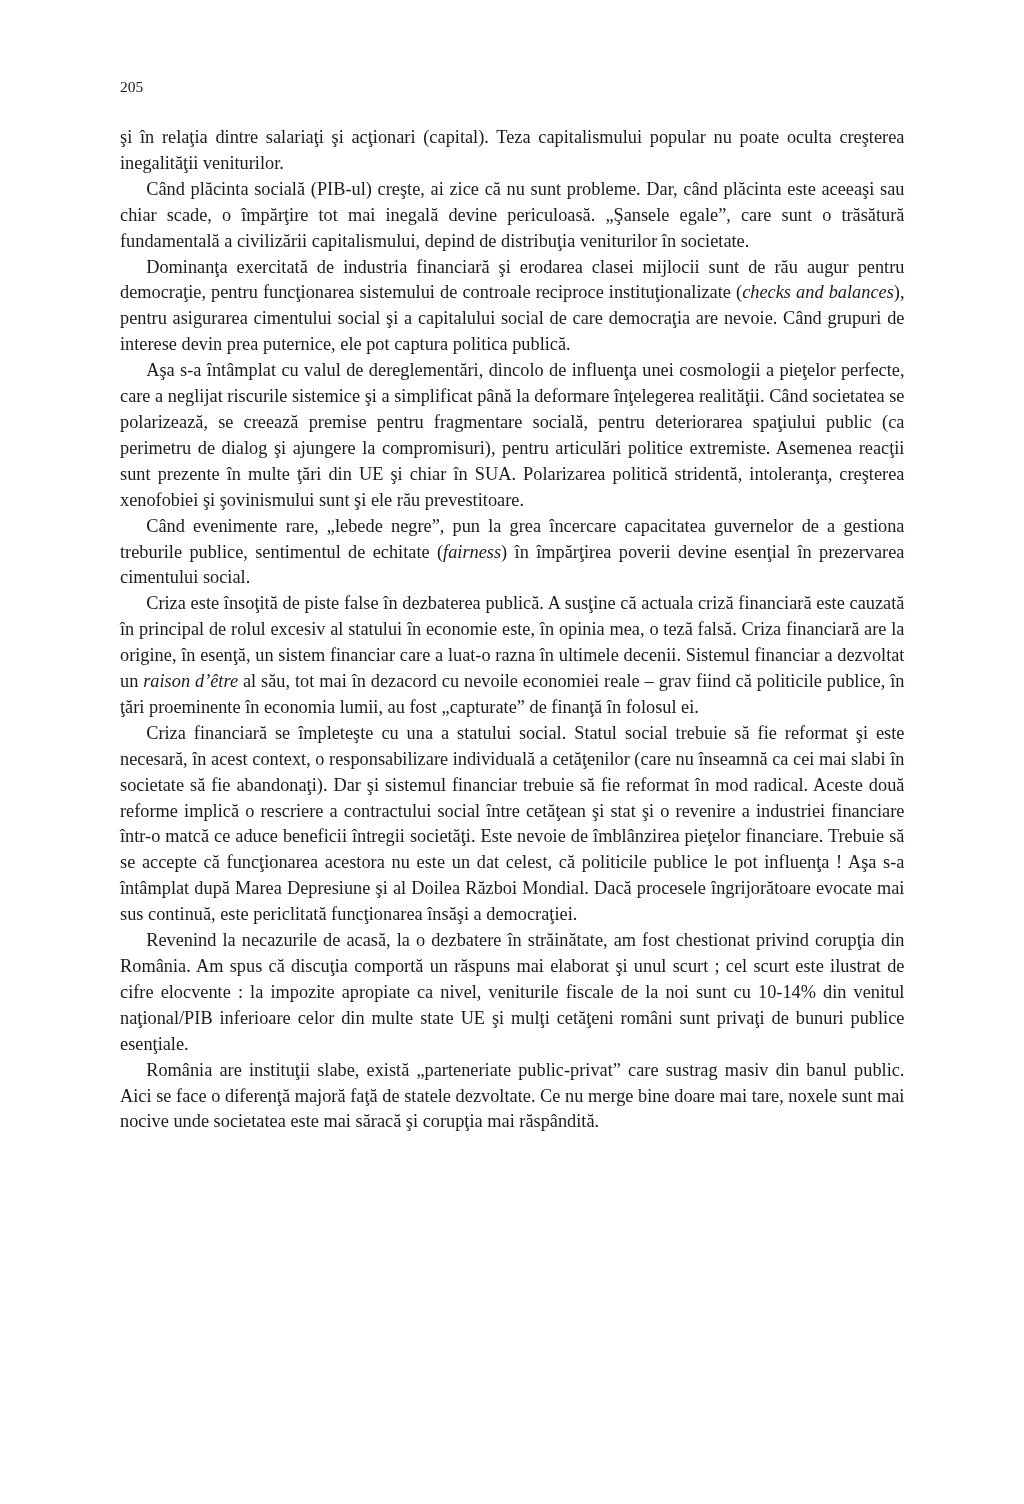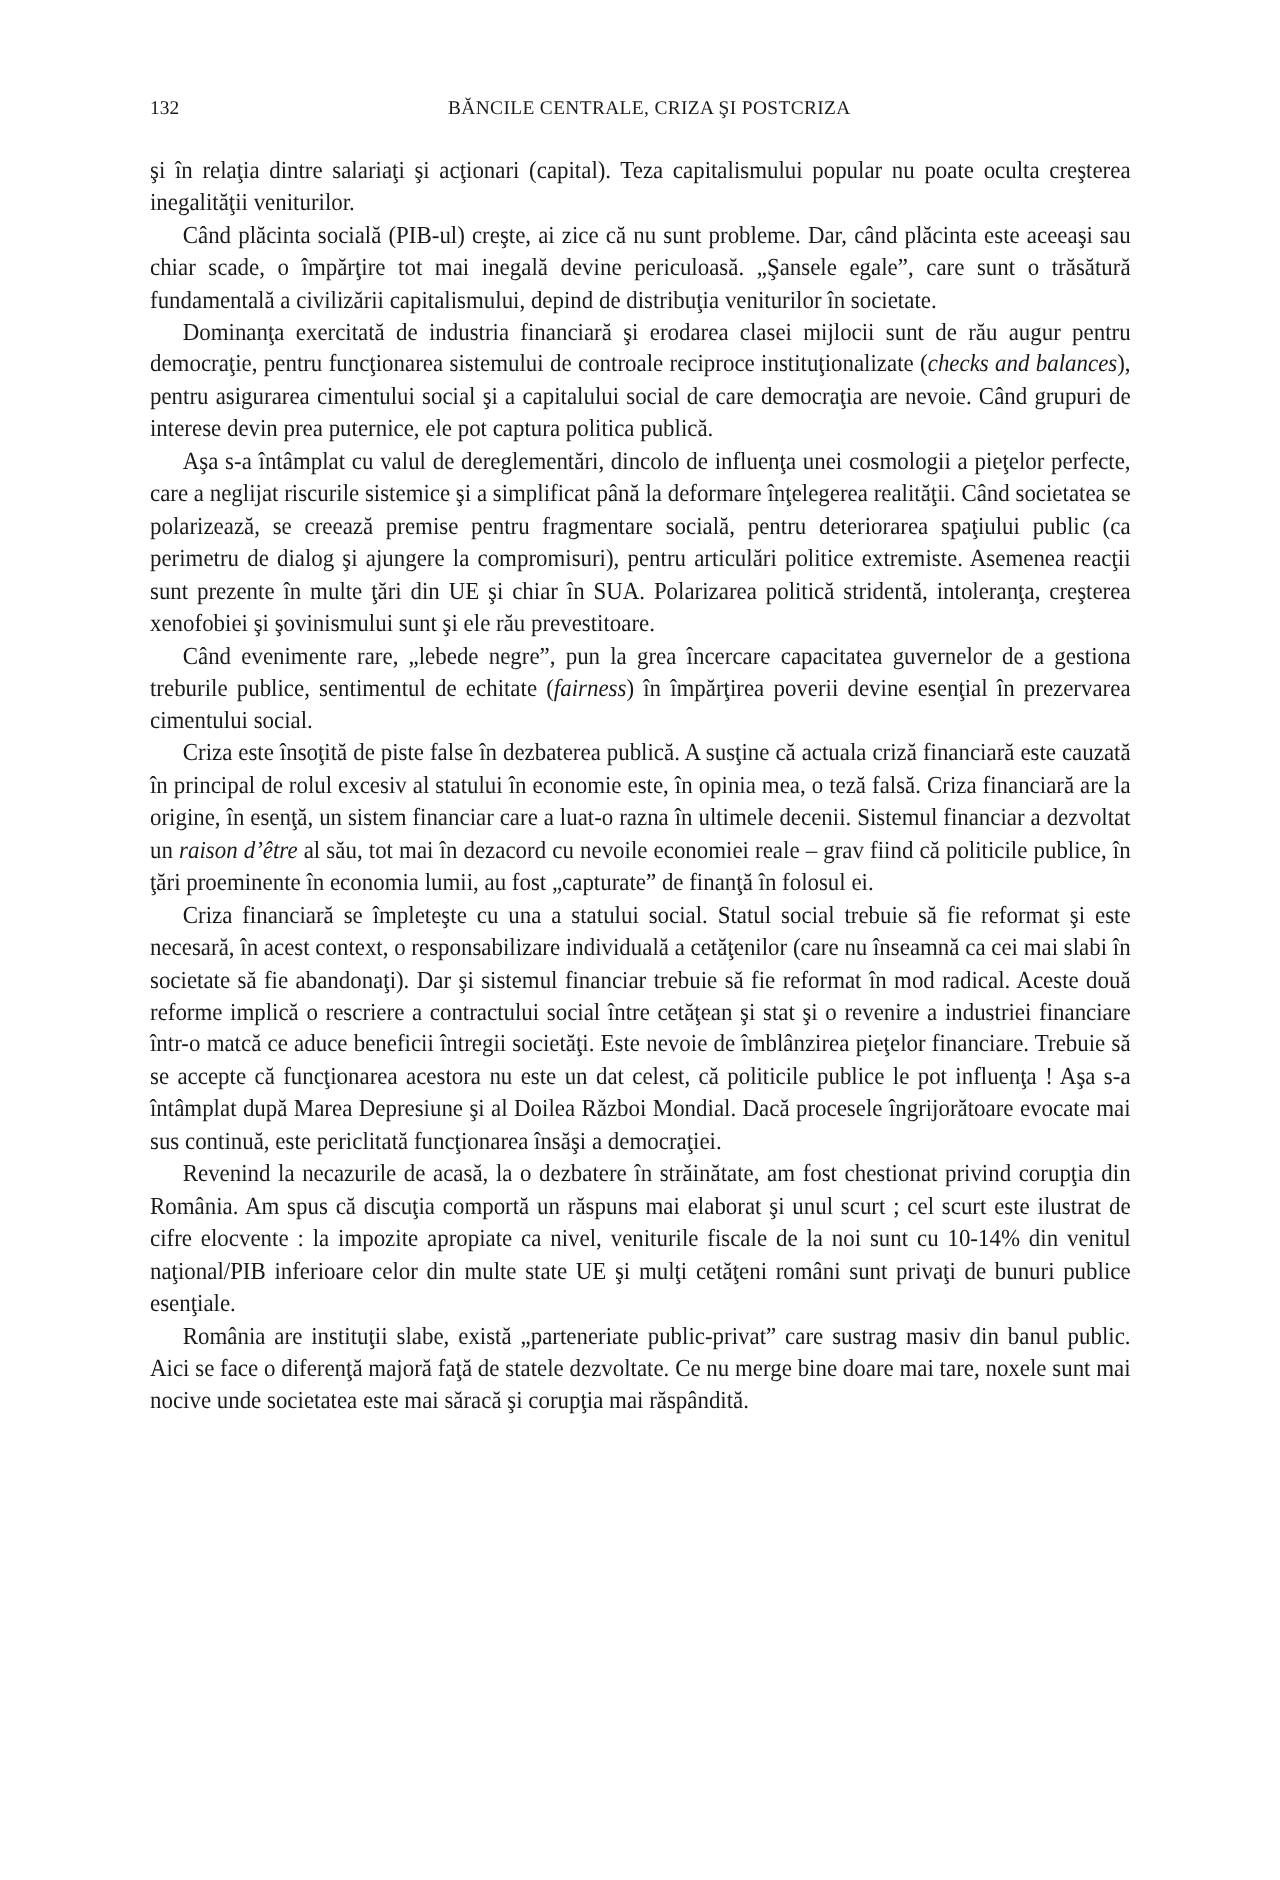--- a/index.html
+++ b/index.html
@@ -25,22 +25,21 @@
     }
     .body-text p { margin: 0; text-indent: 0; }
     .body-text p.indent { text-indent: 28px; }
     .body-text em { font-style: italic; }
   </style>
 </head>
 <body>
 
 <div class="page">
   <div class="running-head">
-    <span class="page-number">132</span>
-    <span class="running-title">BĂNCILE CENTRALE, CRIZA ŞI POSTCRIZA</span>
+    <span class="page-number">205</span>
   </div>
   <div class="body-text" id="body-text">
       <p><span>şi în relaţia dintre salariaţi şi acţionari (capital). Teza capitalismului popular nu poate oculta creşterea inegalităţii veniturilor.</span></p>
       <p class="indent"><span>Când plăcinta socială (PIB-ul) creşte, ai zice că nu sunt probleme. Dar, când plăcinta este aceeaşi sau chiar scade, o împărţire tot mai inegală devine periculoasă. „Şansele egale”, care sunt o trăsătură fundamentală a civilizării capitalismului, depind de distribuţia veniturilor în societate.</span></p>
       <p class="indent"><span>Dominanţa exercitată de industria financiară şi erodarea clasei mijlocii sunt de rău augur pentru democraţie, pentru funcţionarea sistemului de controale reciproce instituţionalizate (</span><em>checks and balances</em><span>), pentru asigurarea cimentului social şi a capitalului social de care democraţia are nevoie. Când grupuri de interese devin prea puternice, ele pot captura politica publică.</span></p>
       <p class="indent"><span>Aşa s-a întâmplat cu valul de dereglementări, dincolo de influenţa unei cosmologii a pieţelor perfecte, care a neglijat riscurile sistemice şi a simplificat până la deformare înţelegerea realităţii. Când societatea se polarizează, se creează premise pentru fragmentare socială, pentru deteriorarea spaţiului public (ca perimetru de dialog şi ajungere la compromisuri), pentru articulări politice extremiste. Asemenea reacţii sunt prezente în multe ţări din UE şi chiar în SUA. Polarizarea politică stridentă, intoleranţa, creşterea xenofobiei şi şovinismului sunt şi ele rău prevestitoare.</span></p>
       <p class="indent"><span>Când evenimente rare, „lebede negre”, pun la grea încercare capacitatea guvernelor de a gestiona treburile publice, sentimentul de echitate (</span><em>fairness</em><span>) în împărţirea poverii devine esenţial în prezervarea cimentului social.</span></p>
       <p class="indent"><span>Criza este însoţită de piste false în dezbaterea publică. A susţine că actuala criză financiară este cauzată în principal de rolul excesiv al statului în economie este, în opinia mea, o teză falsă. Criza financiară are la origine, în esenţă, un sistem financiar care a luat-o razna în ultimele decenii. Sistemul financiar a dezvoltat un </span><em>raison d’être</em><span> al său, tot mai în dezacord cu nevoile economiei reale – grav fiind că politicile publice, în ţări proeminente în economia lumii, au fost „capturate” de finanţă în folosul ei.</span></p>
       <p class="indent"><span>Criza financiară se împleteşte cu una a statului social. Statul social trebuie să fie reformat şi este necesară, în acest context, o responsabilizare individuală a cetăţenilor (care nu înseamnă ca cei mai slabi în societate să fie abandonaţi). Dar şi sistemul financiar trebuie să fie reformat în mod radical. Aceste două reforme implică o rescriere a contractului social între cetăţean şi stat şi o revenire a industriei financiare într-o matcă ce aduce beneficii întregii societăţi. Este nevoie de îmblânzirea pieţelor financiare. Trebuie să se accepte că funcţionarea acestora nu este un dat celest, că politicile publice le pot influenţa ! Aşa s-a întâmplat după Marea Depresiune şi al Doilea Război Mondial. Dacă procesele îngrijorătoare evocate mai sus continuă, este periclitată funcţionarea însăşi a democraţiei.</span></p>
       <p class="indent"><span>Revenind la necazurile de acasă, la o dezbatere în străinătate, am fost chestionat privind corupţia din România. Am spus că discuţia comportă un răspuns mai elaborat şi unul scurt ; cel scurt este ilustrat de cifre elocvente : la impozite apropiate ca nivel, veniturile fiscale de la noi sunt cu 10-14% din venitul naţional/PIB inferioare celor din multe state UE şi mulţi cetăţeni români sunt privaţi de bunuri publice esenţiale.</span></p>

